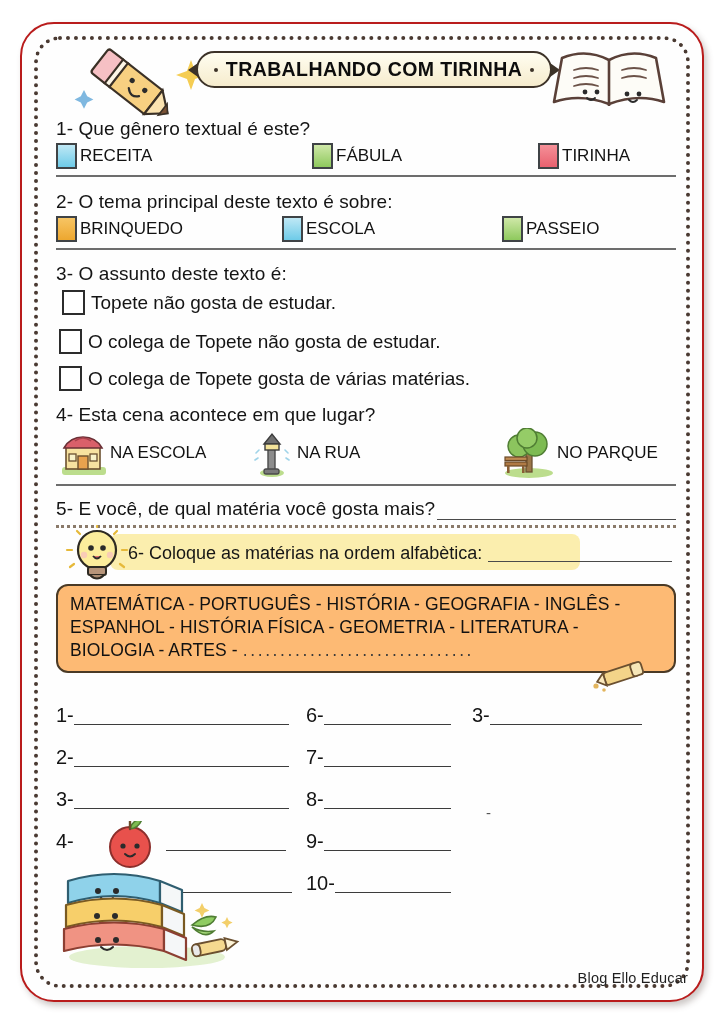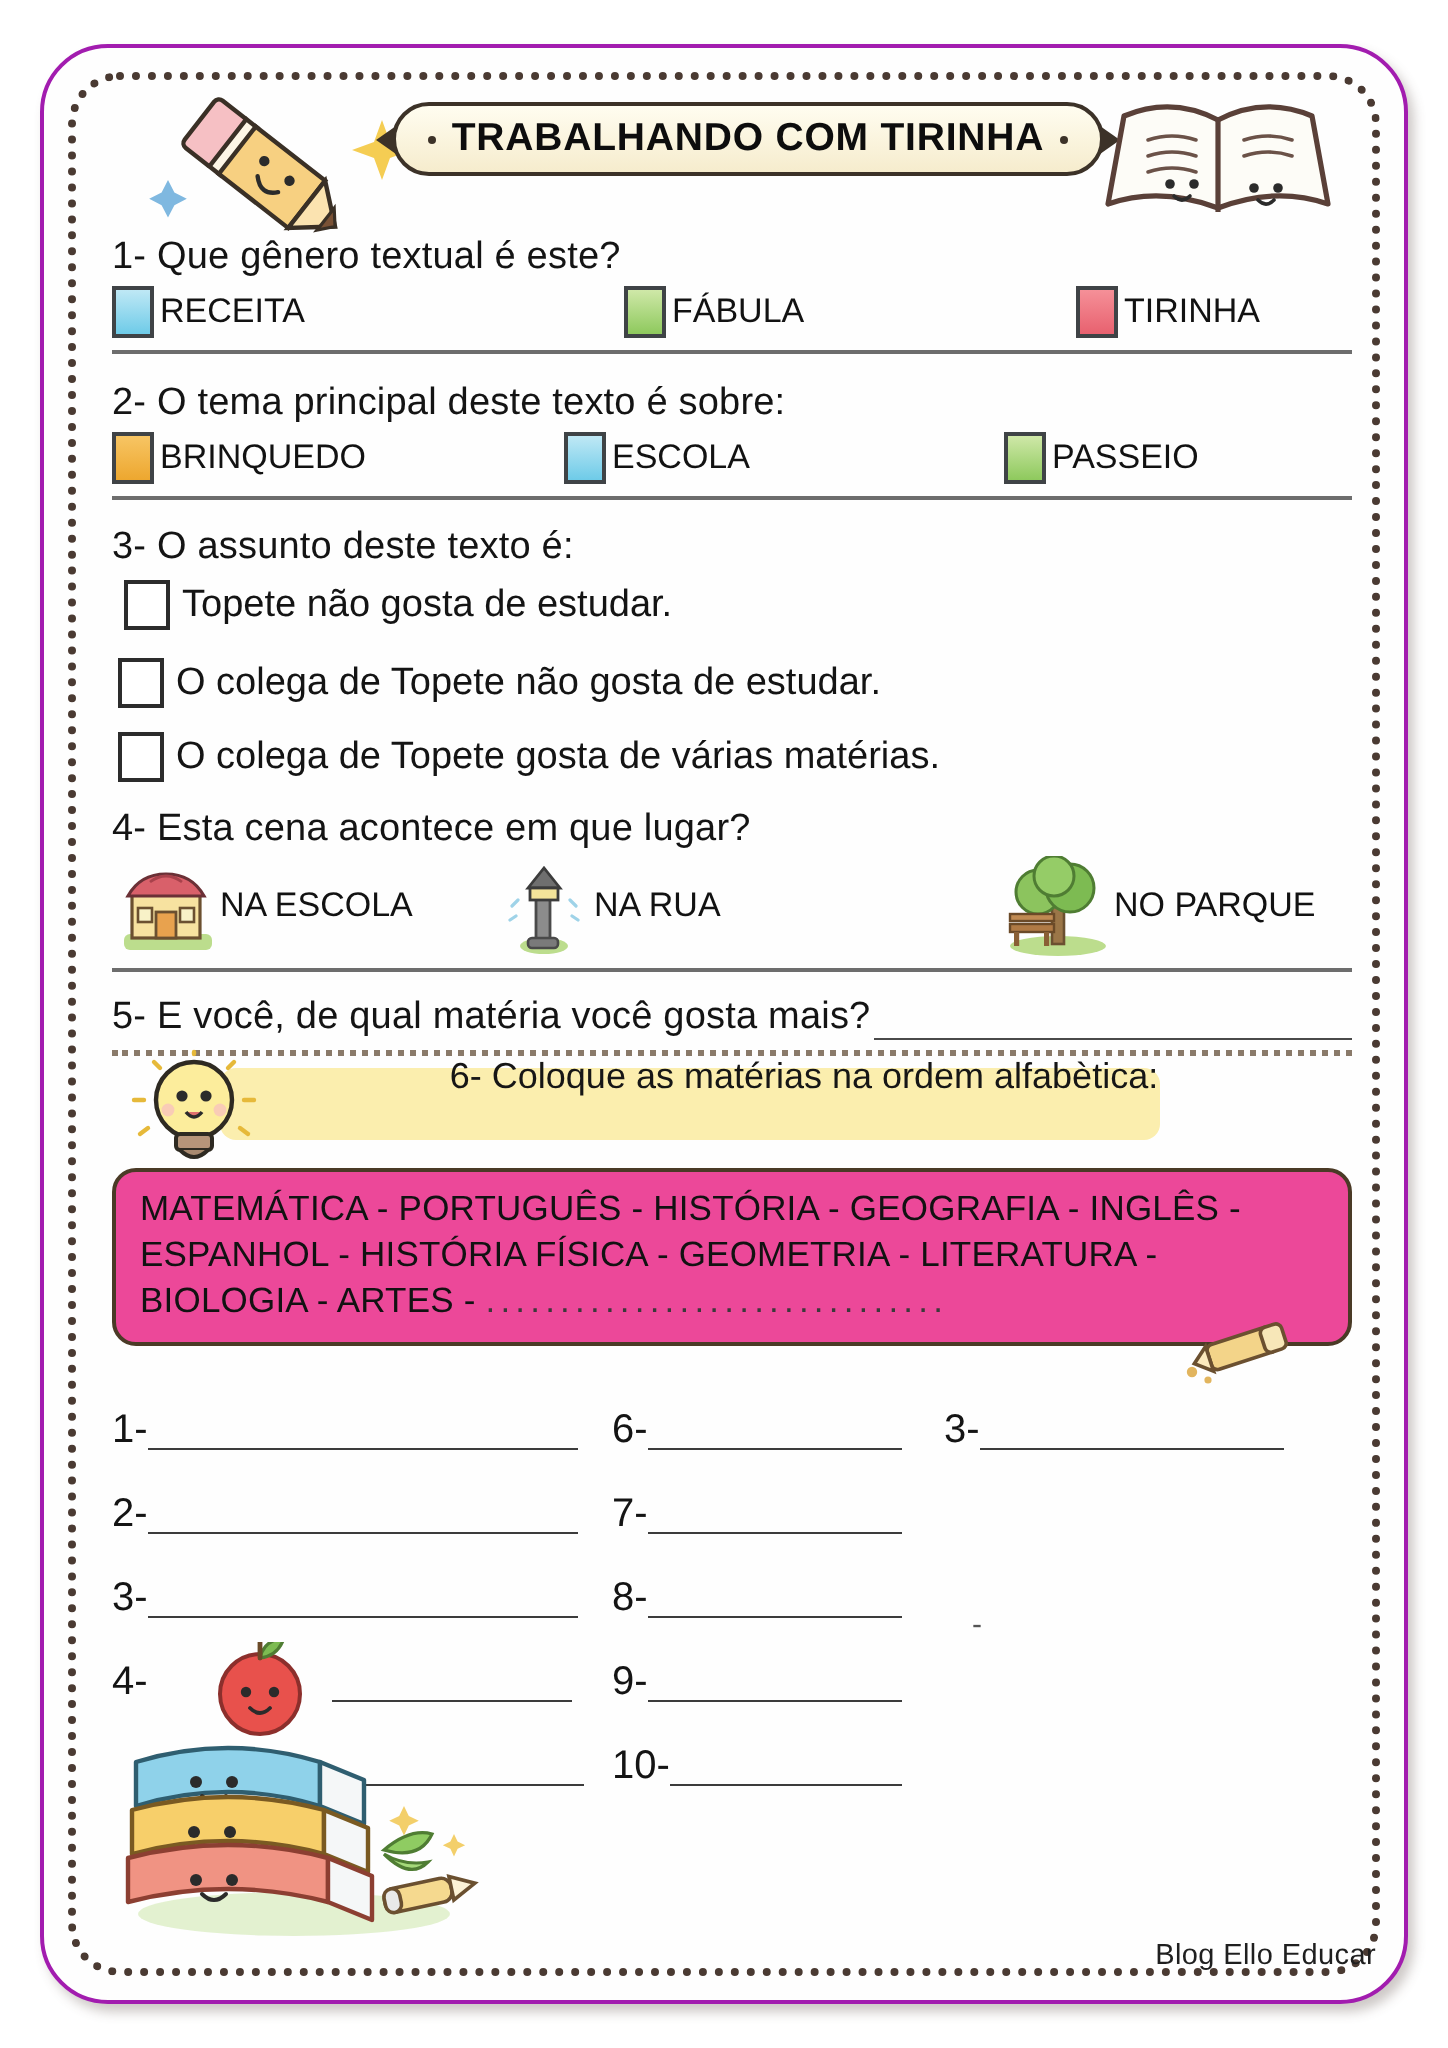--- a/index.html
+++ b/index.html
@@ -17,21 +17,21 @@
   }
 
   
   .page {
     position: absolute;
     left: 20px;
     top: 22px;
     width: 684px;
     height: 980px;
     box-sizing: border-box;
-    border: 2px solid #a21caf;
+    border: 2px solid #b91c1c;
     border-radius: 34px;
     background: #fefefe;
     box-shadow: 3px 4px 6px rgba(90,74,66,.30);
   }
   .page-inner {
     position: absolute;
     left: 12px;
     top: 12px;
     right: 12px;
     bottom: 12px;
@@ -163,21 +163,20 @@
   
   .dotted-sep {
     border-top: 3px dotted #8a7a6a;
     margin-top: 5px;
   }
   .q6-row {
     position: relative;
     display: flex;
     align-items: center;
     height: 50px;
-    flex-direction: column;
   }
   .q6-highlight {
     position: absolute;
     left: 54px;
     top: 6px;
     width: 470px;
     height: 36px;
     background: #fbeeae;
     border-radius: 8px;
   }
@@ -193,21 +192,21 @@
     flex: 1;
     border-bottom: 1.6px solid #4a4a4a;
     height: 16px;
     margin-left: 6px;
     margin-right: 4px;
   }
 
   .subject-box {
     position: relative;
     margin-top: 6px;
-    background: #ec4899;
+    background: #fdba74;
     border: 2px solid #4a3a26;
     border-radius: 12px;
     padding: 7px 12px 9px 12px;
     box-sizing: border-box;
   }
   .subject-line {
     font-size: 17.5px;
     color: #121212;
     letter-spacing: .1px;
     line-height: 23px;

